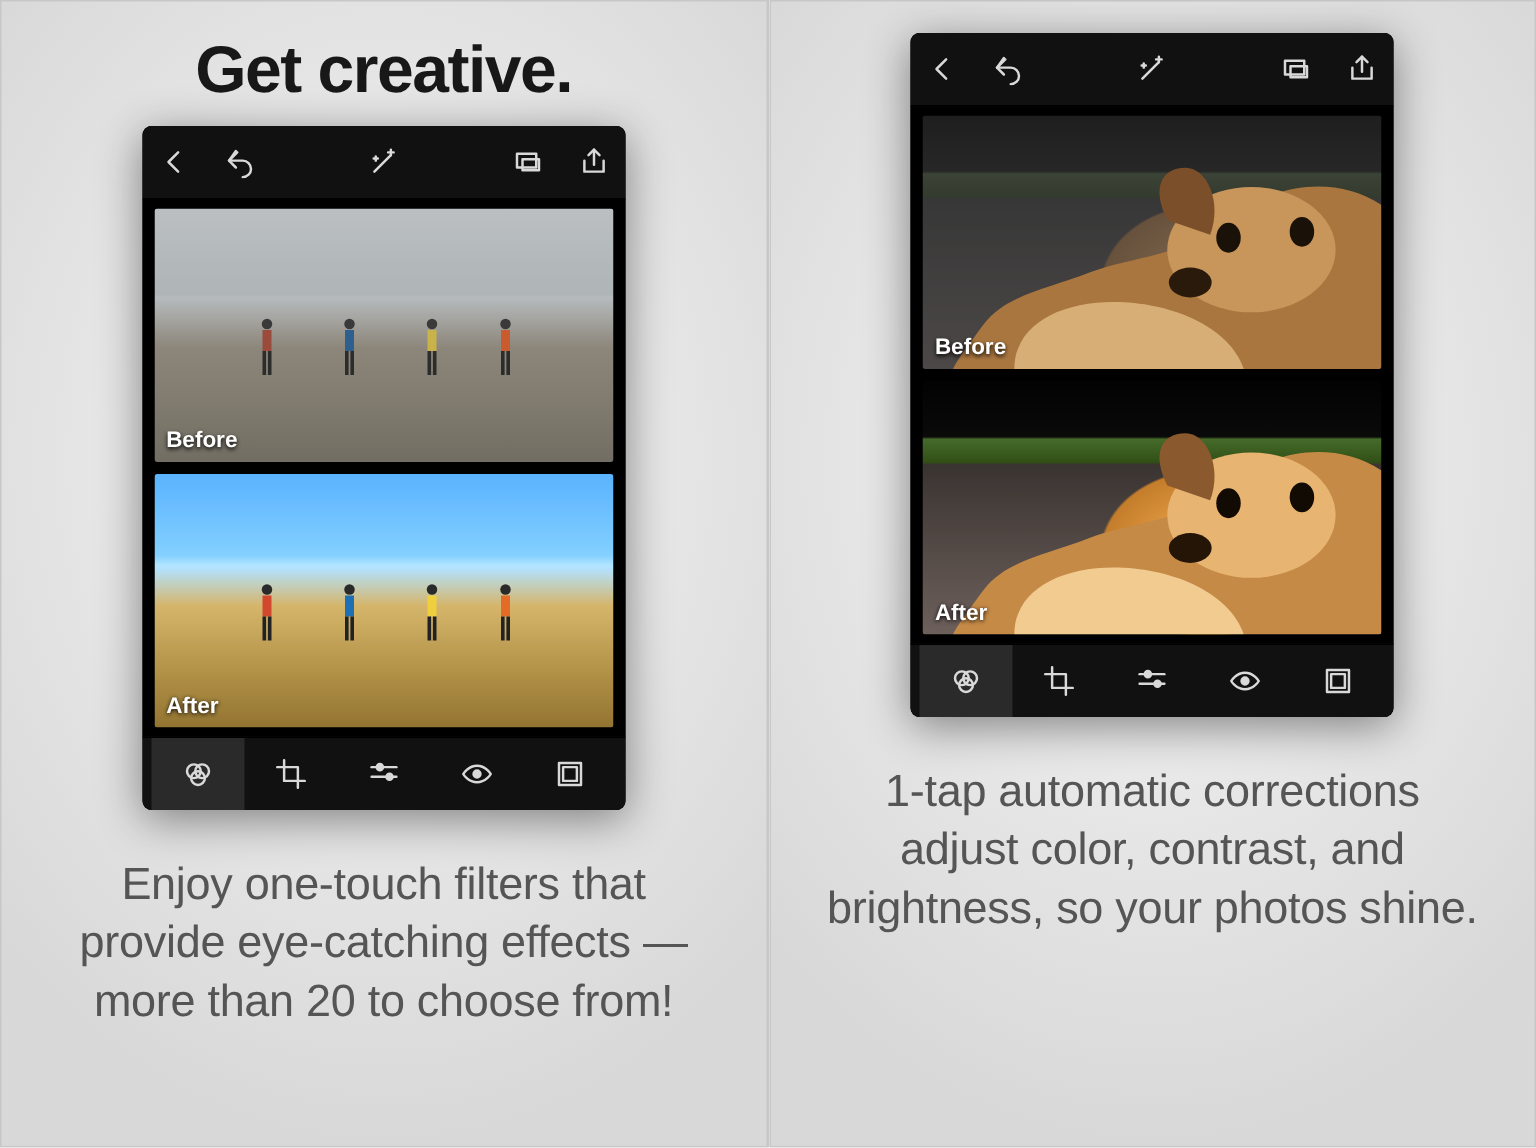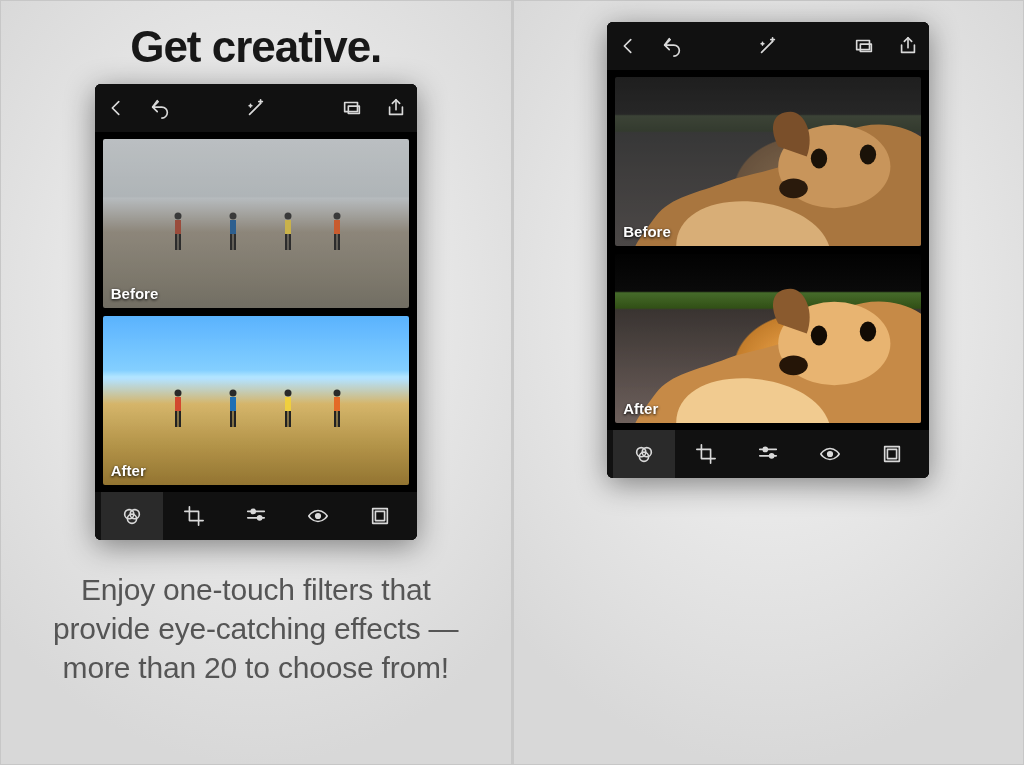--- a/index.html
+++ b/index.html
@@ -401,13 +401,14 @@
           <span class="ico">
             <svg viewBox="0 0 24 24">
               <rect x="4" y="4" width="16" height="16"></rect>
               <rect x="7" y="7" width="10" height="10"></rect>
             </svg>
           </span>
         </div>
     </div>
   </div>
 
+  <p class="caption">1-tap automatic corrections adjust color, contrast, and brightness, so your photos shine.</p>
 </div>
 
 </body></html>

